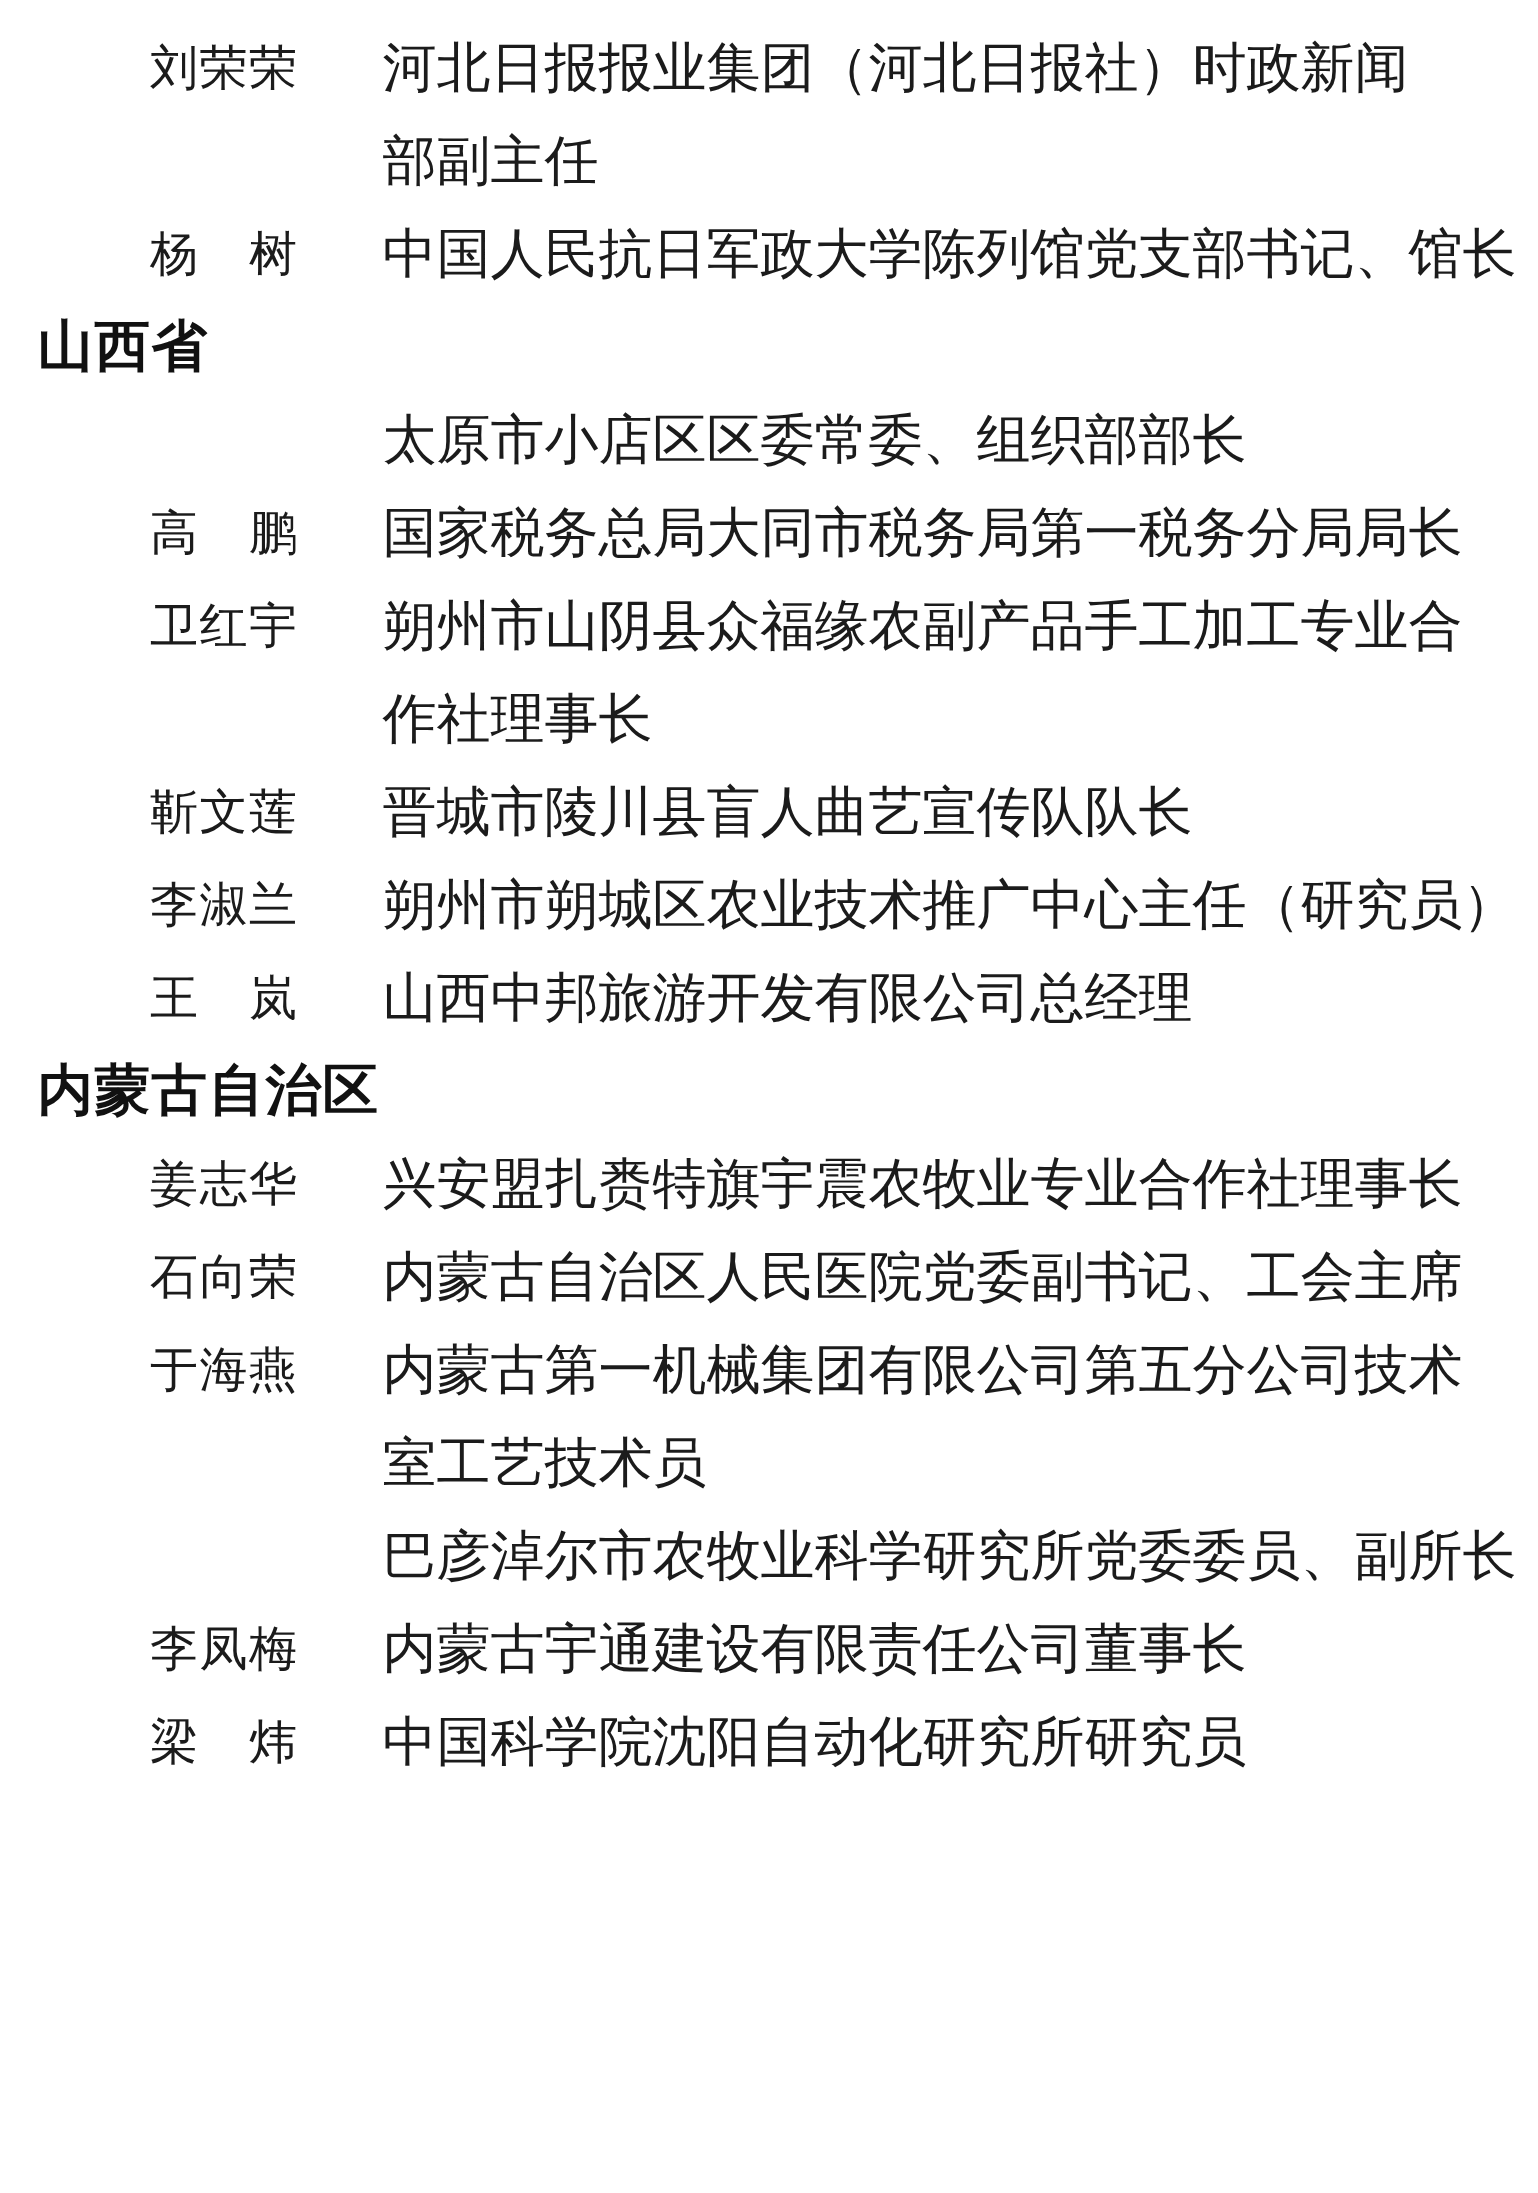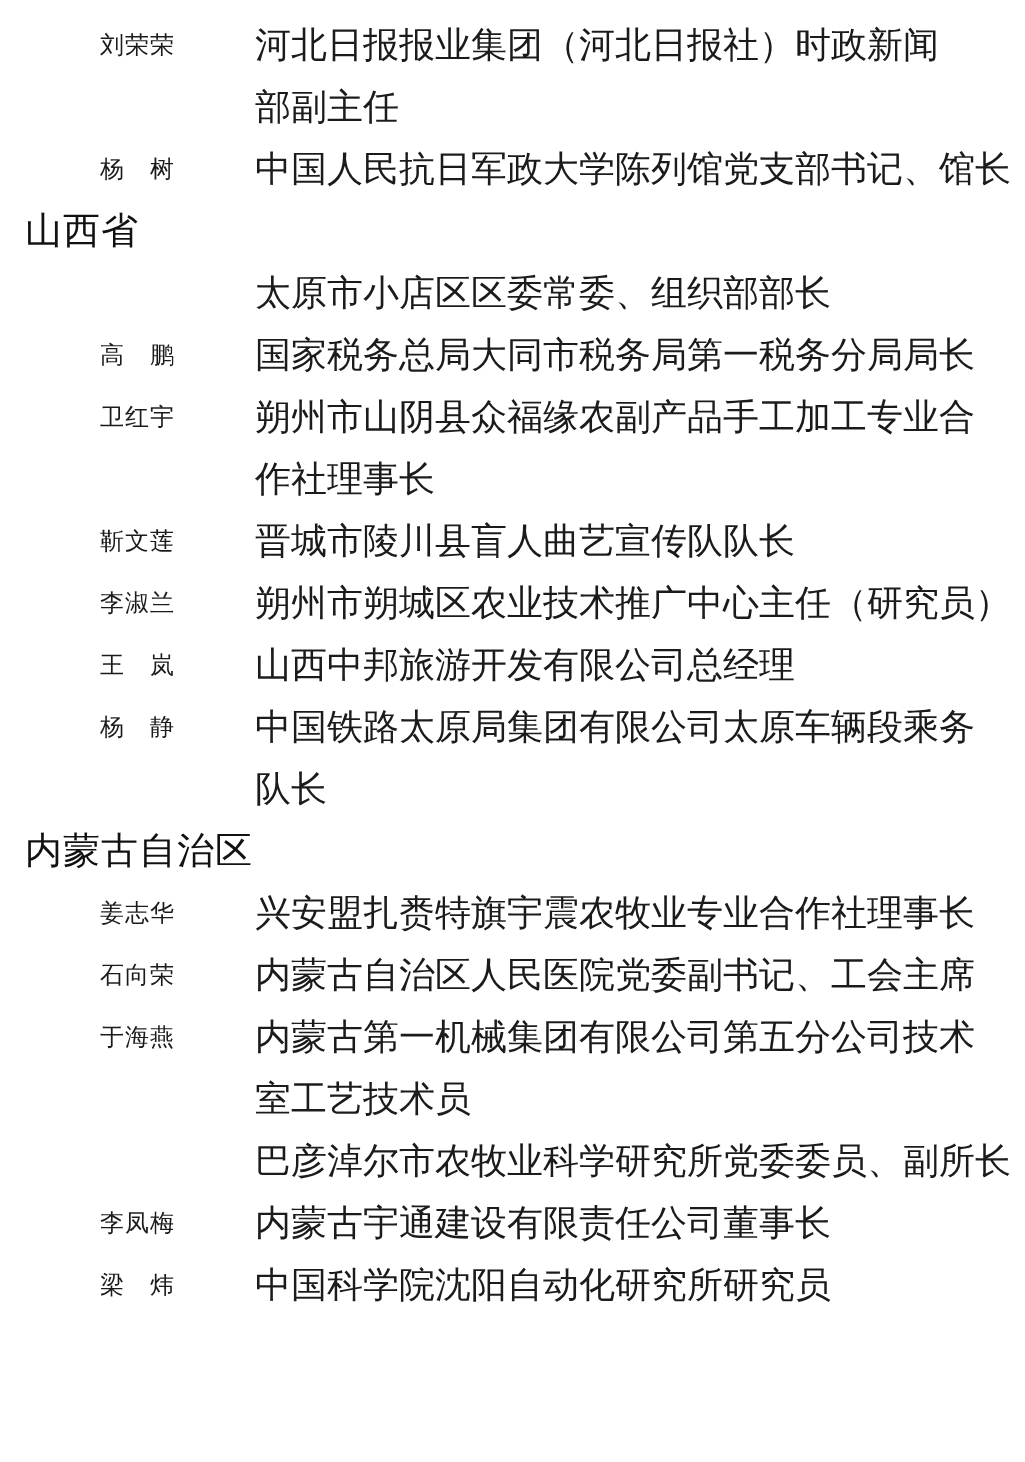--- a/index.html
+++ b/index.html
@@ -13,35 +13,35 @@
     color: #1b1b1b;
     font-family: "Liberation Serif", "DejaVu Serif", serif;
   }
   .page {
     padding-top: 14px;
     box-sizing: border-box;
   }
   .province-header {
     padding-left: 25px;
     font-family: "Liberation Sans", "DejaVu Sans", sans-serif;
-    font-weight: 400;
+    font-weight: 700;
     font-size: 37px;
     line-height: 62px;
     letter-spacing: 1px;
     color: #111111;
   }
   .entry {
     position: relative;
   }
   .entry .name {
     position: absolute;
     left: 100px;
     top: 0;
     width: 140px;
-    font-size: 24px;
+    font-size: 32px;
     line-height: 62px;
     letter-spacing: 1px;
     white-space: nowrap;
   }
   .entry .title {
     display: block;
     margin-left: 255px;
     width: 775px;
     font-size: 36px;
     line-height: 62px;
@@ -85,25 +85,20 @@
       <span class="title">晋城市陵川县盲人曲艺宣传队队长</span>
     </div>
     <div class="entry">
       <span class="name">李淑兰</span>
       <span class="title">朔州市朔城区农业技术推广中心主任（研究员）</span>
     </div>
     <div class="entry">
       <span class="name">王　岚</span>
       <span class="title">山西中邦旅游开发有限公司总经理</span>
     </div>
-    <div class="entry">
-      <span class="name">杨　静</span>
-      <span class="title">中国铁路太原局集团有限公司太原车辆段乘务
-队长</span>
-    </div>
   </div>
 
   <div class="section">
     <div class="province-header">内蒙古自治区</div>
     <div class="entry">
       <span class="name">姜志华</span>
       <span class="title">兴安盟扎赉特旗宇震农牧业专业合作社理事长</span>
     </div>
     <div class="entry">
       <span class="name">石向荣</span>

